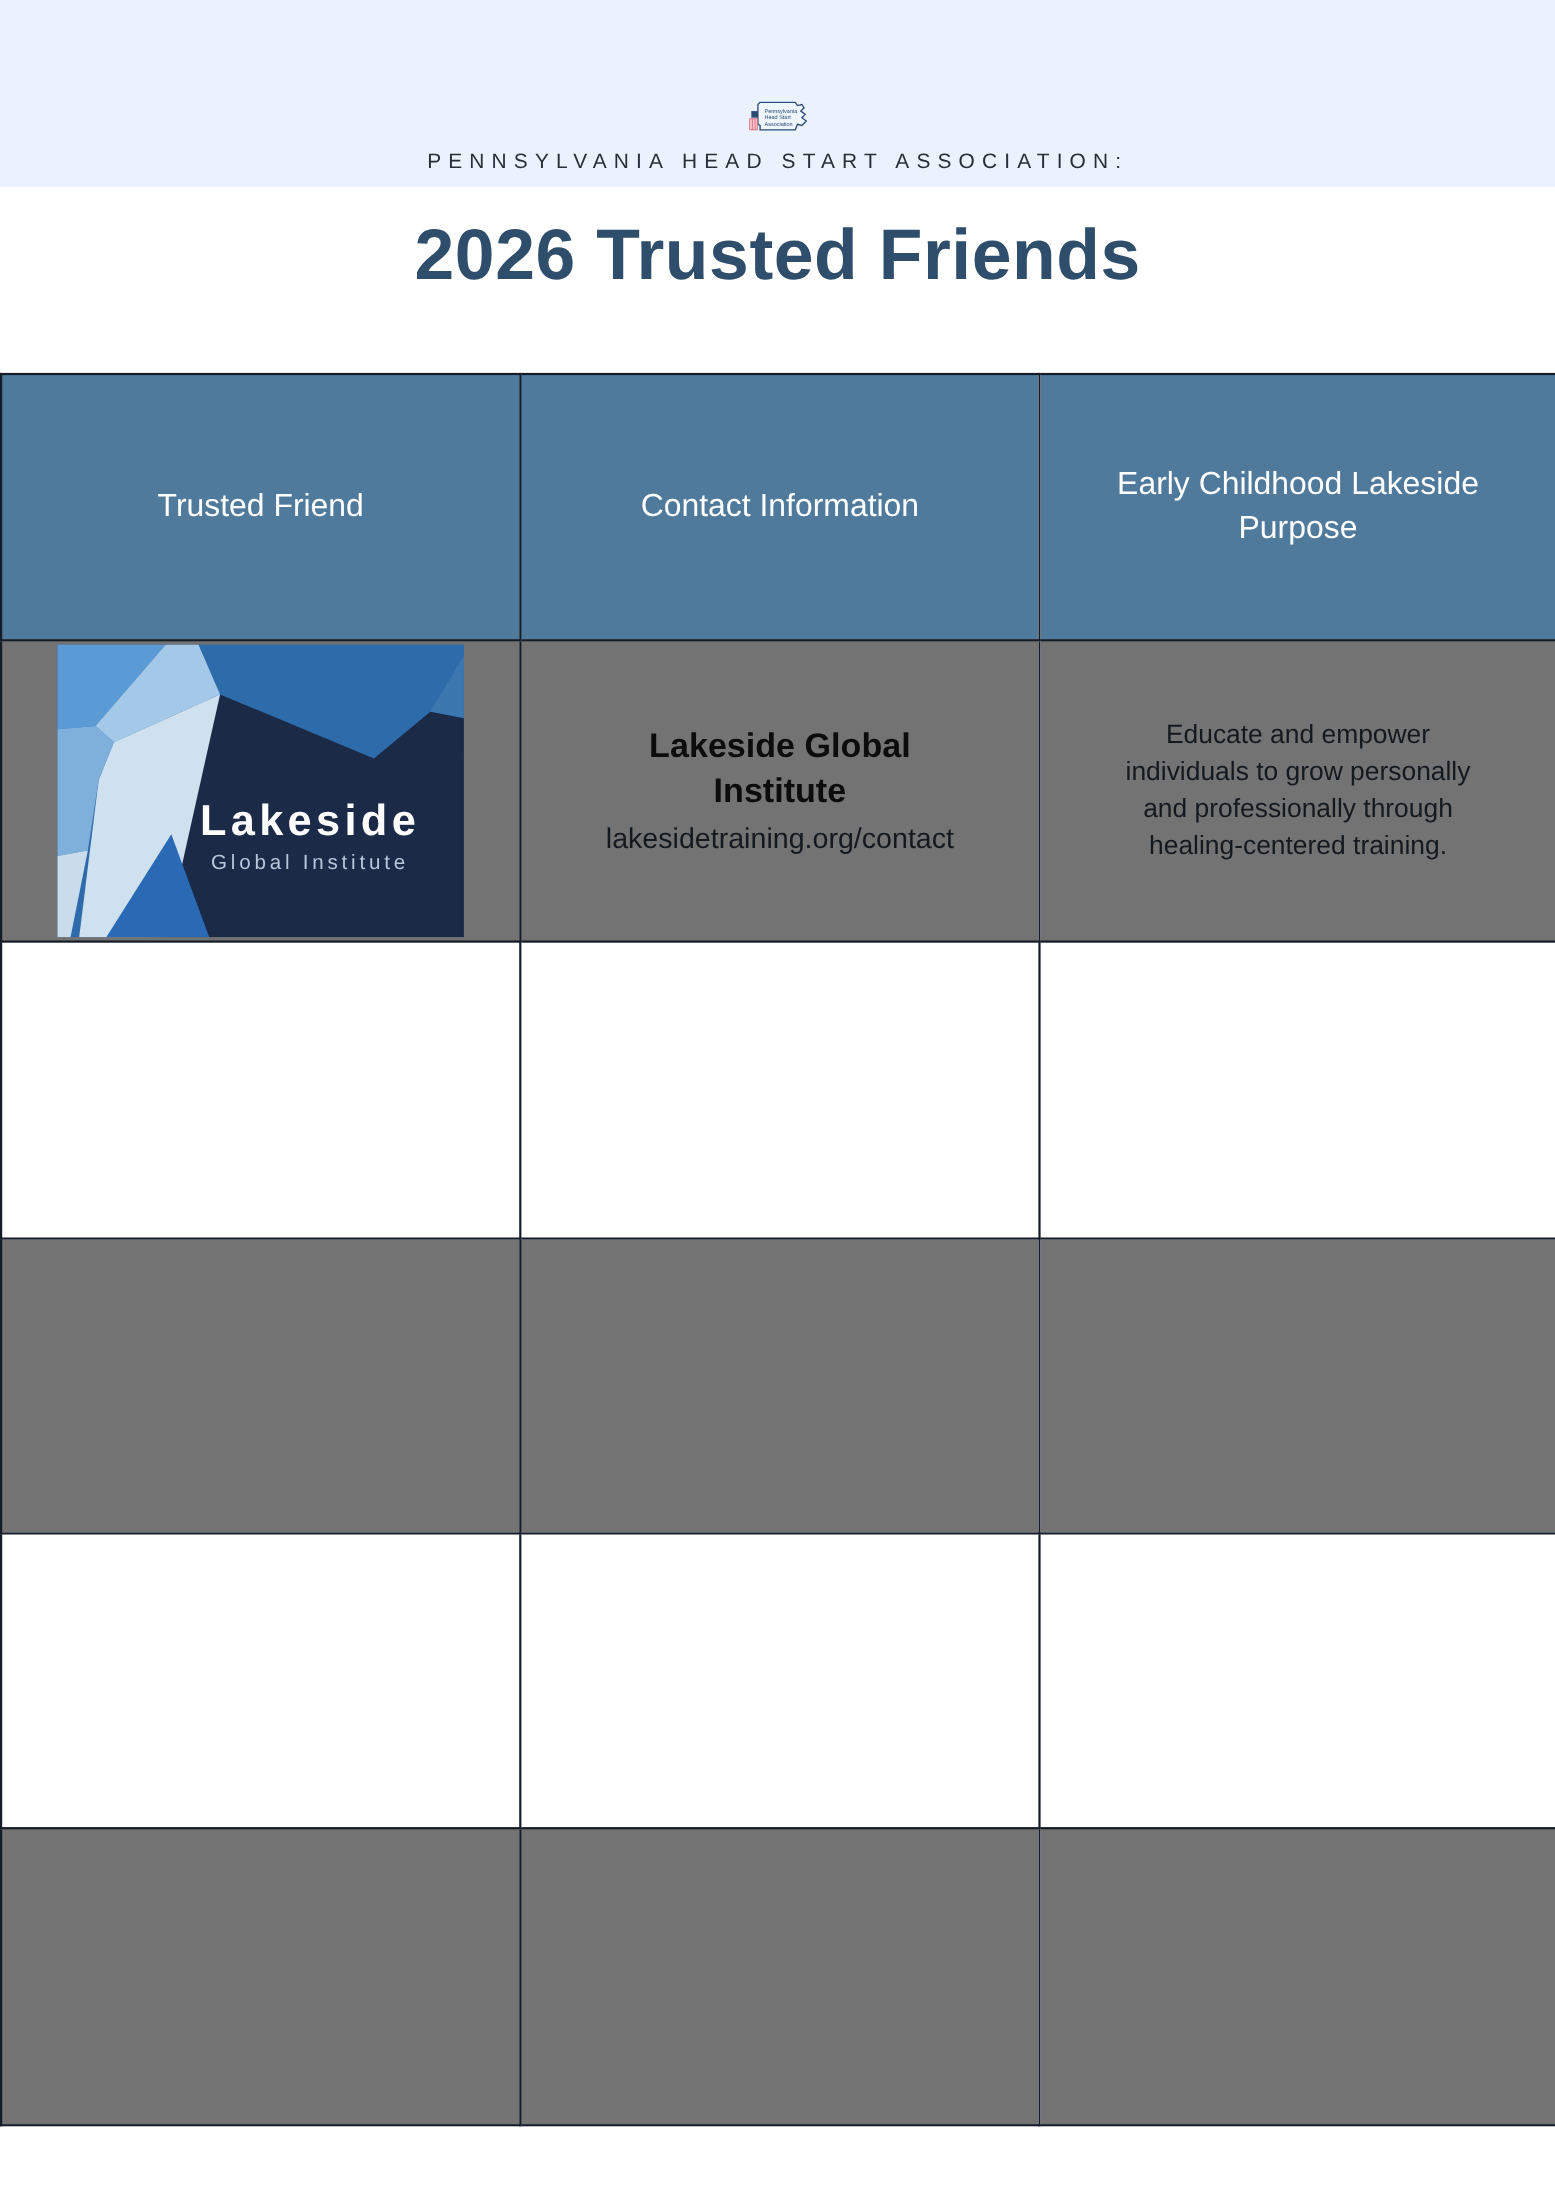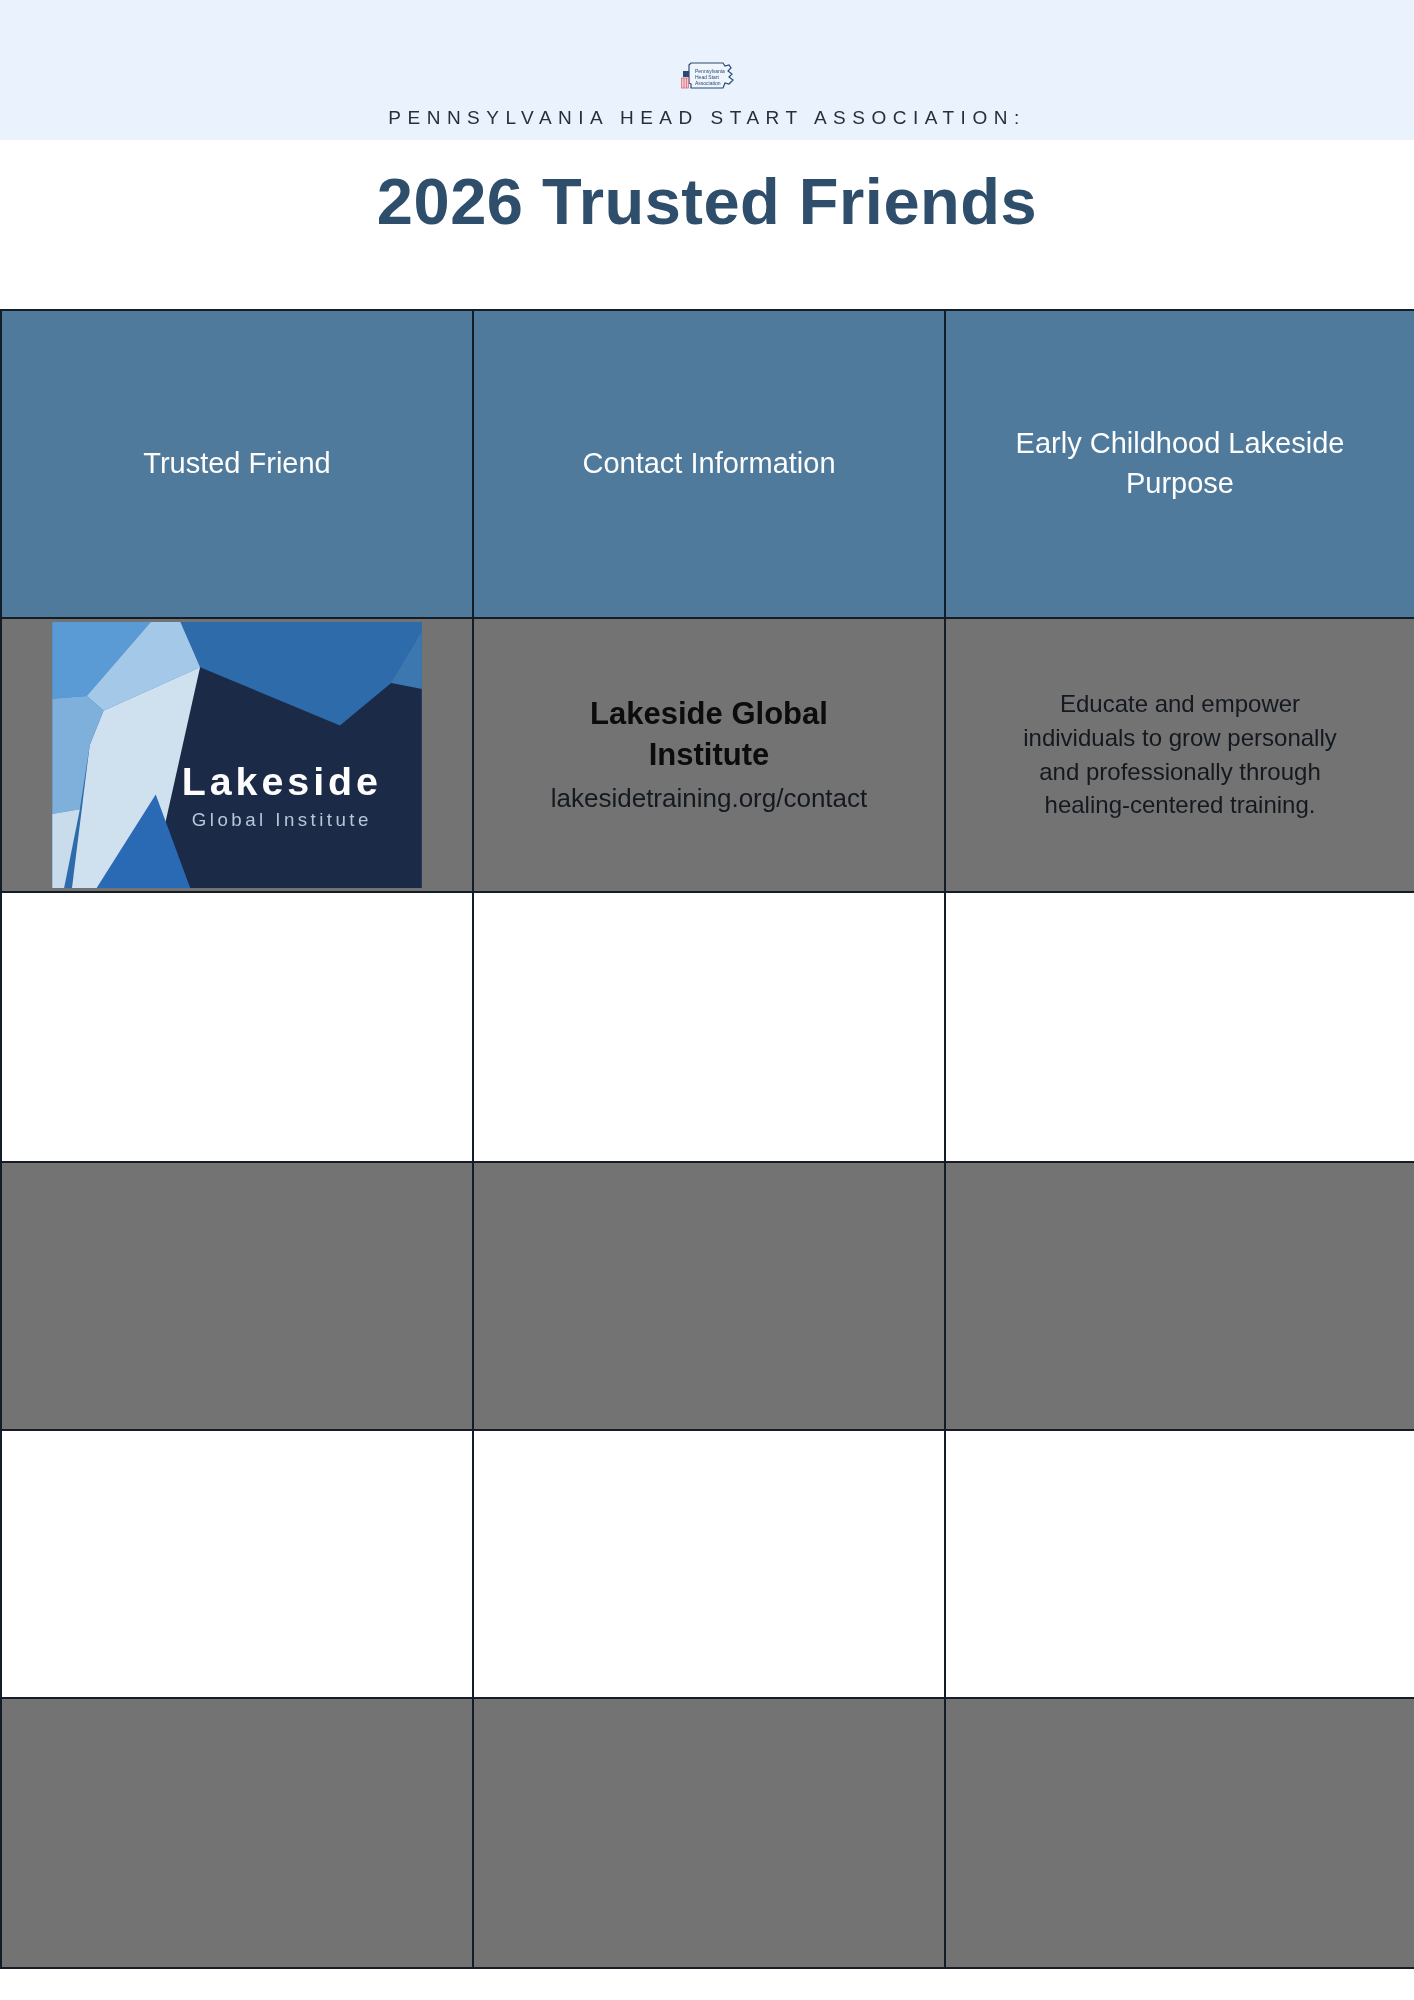--- a/index.html
+++ b/index.html
@@ -7,21 +7,21 @@
   body {
     width: 1414px;
     height: 2000px;
     background: #ffffff;
     font-family: "Liberation Sans", sans-serif;
     color: #14191f;
   }
 
   
   .banner {
-    height: 140px;
+    height: 170px;
     background: #e9f2fd;
     display: flex;
     flex-direction: column;
     align-items: center;
     justify-content: flex-end;
     padding-bottom: 11px;
   }
   .phsa-logo { margin-bottom: 15px; display: block; }
   .org-text {
     font-size: 19px;
@@ -53,21 +53,21 @@
     border: 2px solid #141d27;
     text-align: center;
     vertical-align: middle;
     padding: 0;
     overflow: hidden;
   }
   .tf-table col.c1 { width: 472px; }
   .tf-table col.c2 { width: 472px; }
   .tf-table col.c3 { width: 470px; }
 
-  tr.header-row { height: 308px; }
+  tr.header-row { height: 242px; }
   tr.header-row th {
     background: #4f7a9c;
     color: #fdfdfd;
     font-weight: 400;
     font-size: 29px;
     line-height: 1.35;
   }
   .th-inner { max-width: 330px; margin: 0 auto; }
 
   tr.row-1 { height: 274px; }

